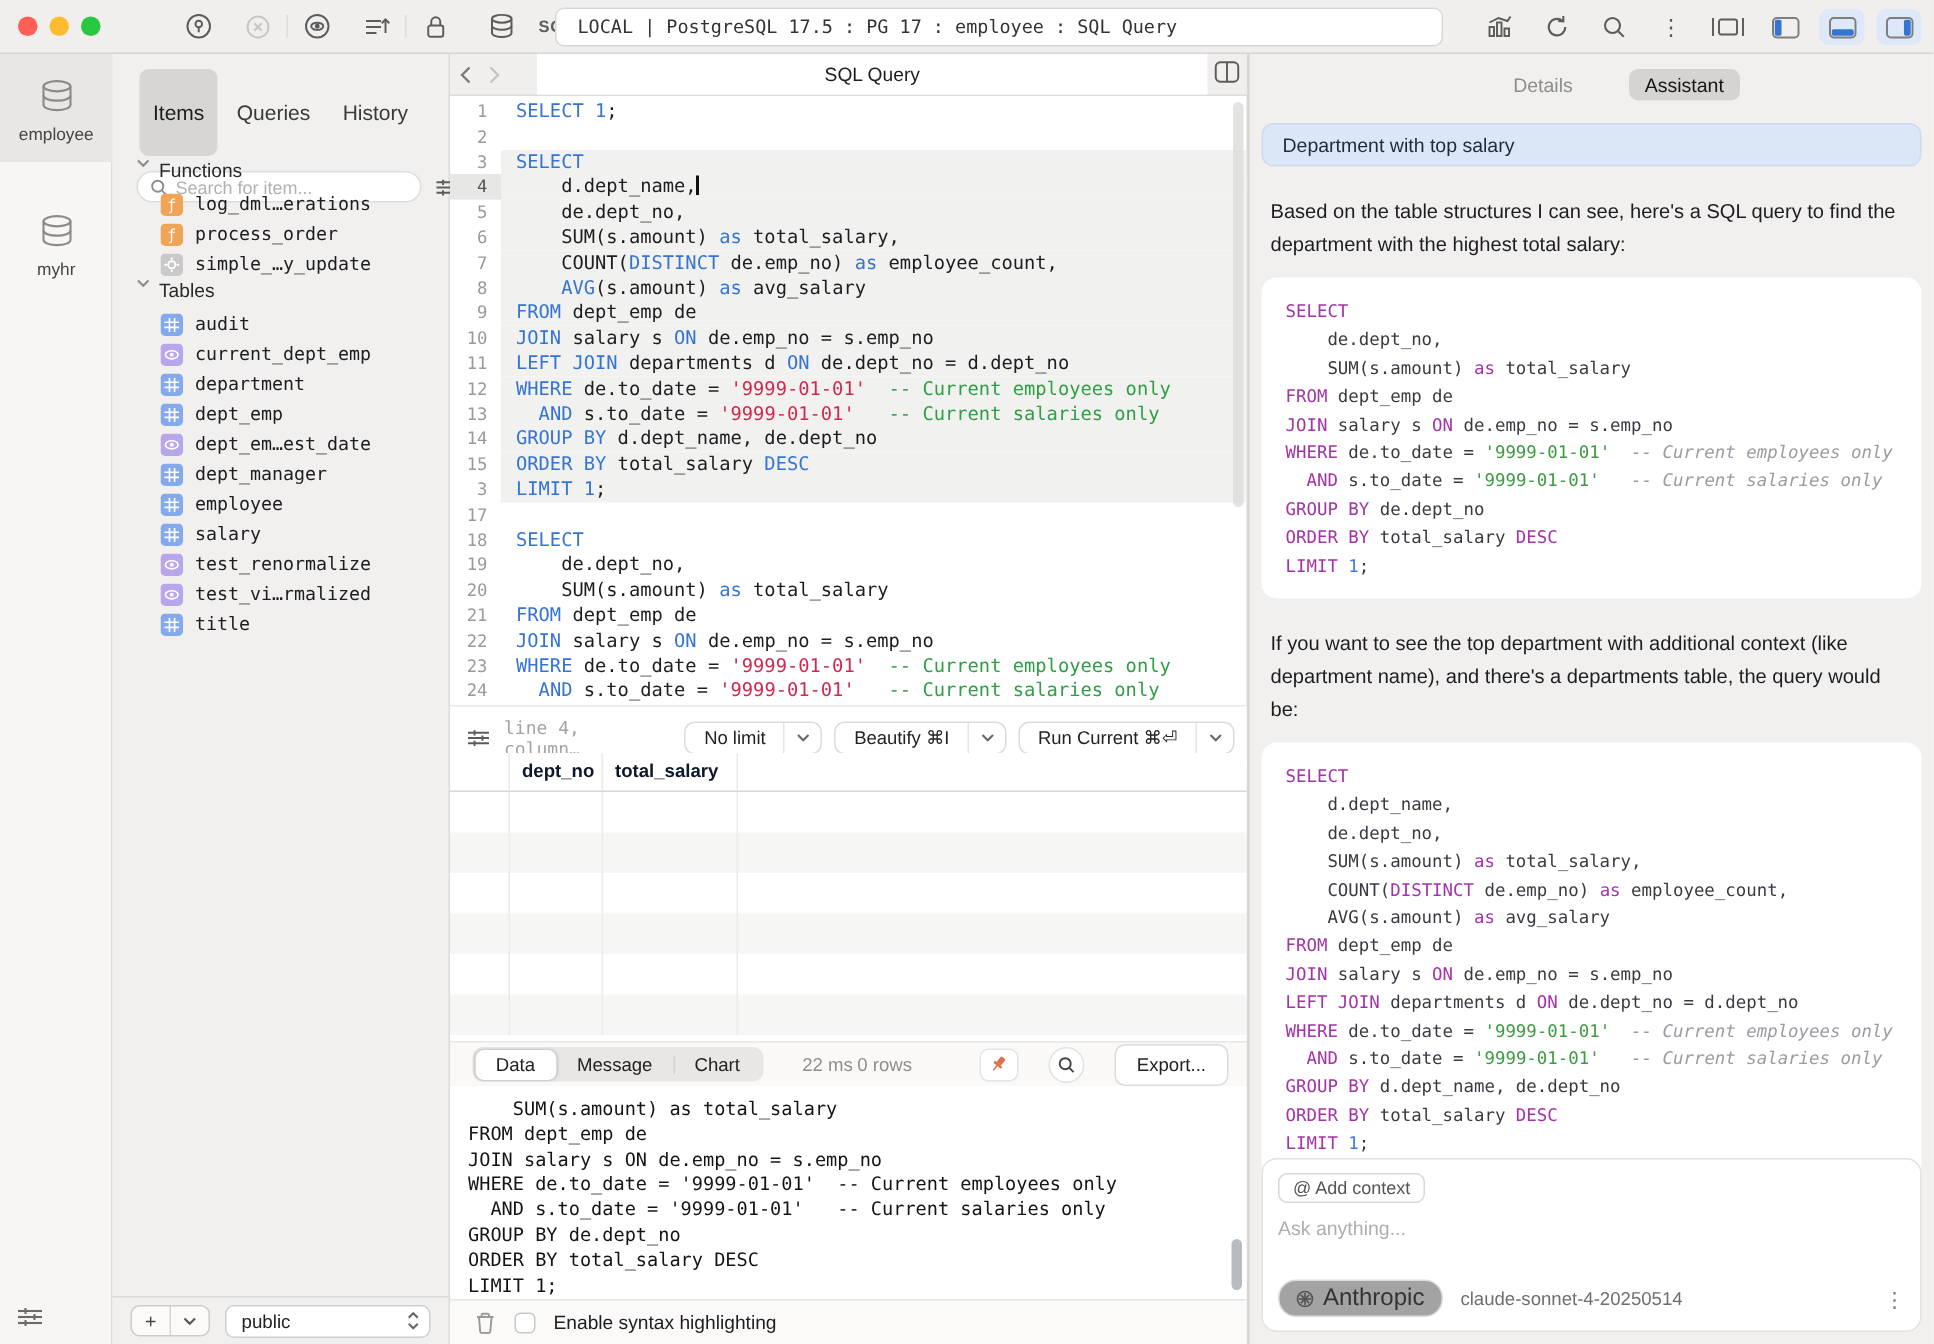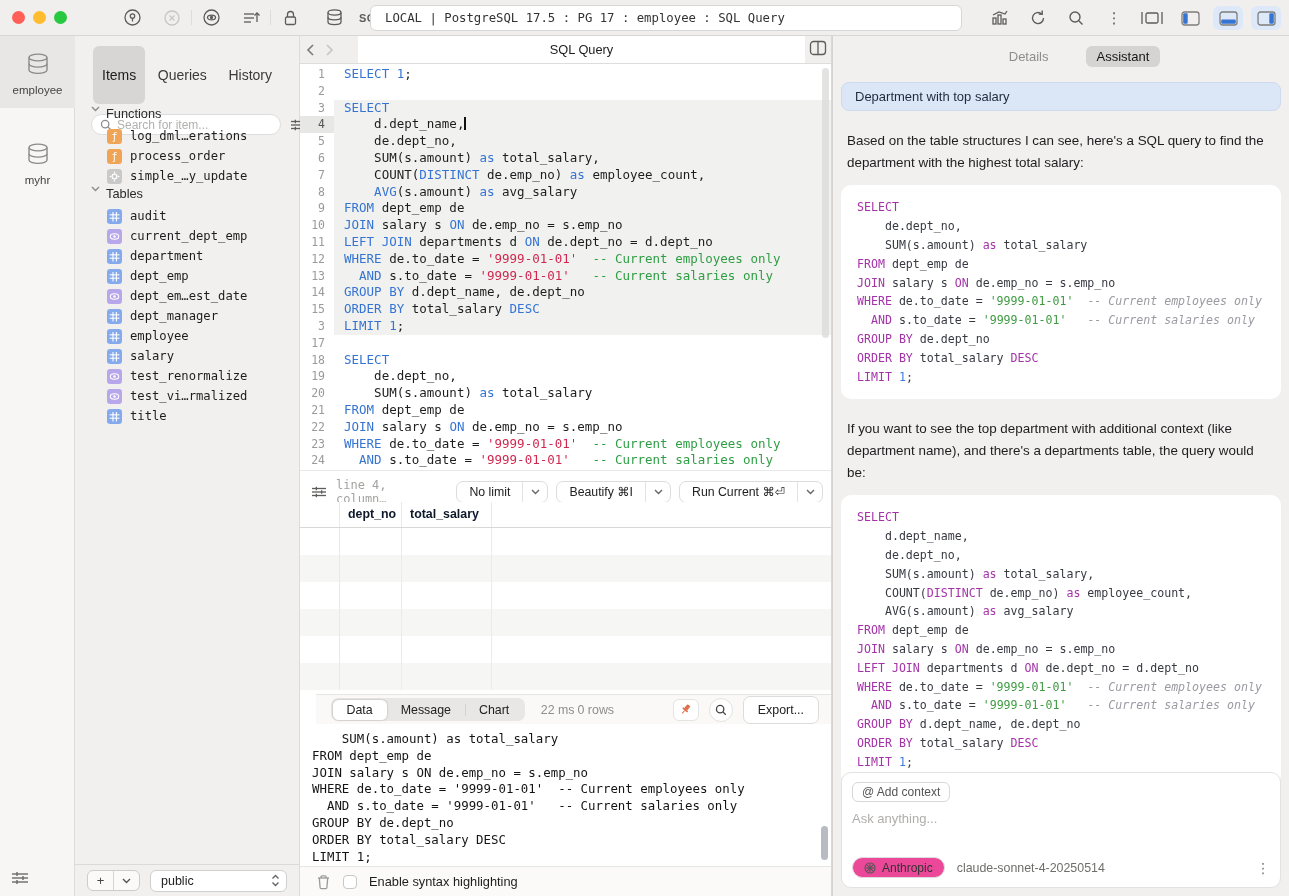--- a/index.html
+++ b/index.html
@@ -95,22 +95,22 @@
   .grid { position:absolute; top:466px; left:0; right:0; height:192px; background:#fff; overflow:hidden; }
   .grid-header { display:flex; height:26px; border-bottom:1px solid #d8d8d6; background:#fff; }
   .gh-cell { font-size:12.4px; font-weight:700; color:#0f172a; line-height:25px; padding-left:8px; border-right:1px solid #e9e9e8; }
   .grid-row { display:flex; height:27px; }
   .grid-row.stripe { background:#f6f6f5; }
   .gcell { border-right:1px solid #ebebea; height:100%; }
   .g-gut { width:40px; flex:0 0 40px; border-right:1px solid #e9e9e8; }
   .g-c1 { width:62px; flex:0 0 62px; }
   .g-c2 { width:90px; flex:0 0 90px; }
 
-  .grid-foot { position:absolute; top:658px; left:16px; right:0; height:30px; background:#faf9f8; border-top:1px solid #e6e6e4;
-    display:flex; align-items:center; gap:10px; padding:0 12px 0 15px; }
+  .grid-foot { position:absolute; top:658px; left:0; right:0; height:30px; background:#faf9f8; border-top:1px solid #e6e6e4;
+    display:flex; align-items:center; gap:20px; padding:0 12px 0 15px; }
   .seg { display:flex; background:#e8e7e5; border-radius:7px; padding:1.5px; height:23px; }
   .seg button { border:none; background:transparent; font-size:12.4px; padding:0 14px; border-radius:5.5px; color:#222; position:relative; }
   .seg button.active { background:#fff; box-shadow:0 0 2px rgba(0,0,0,.3); }
   .seg button:not(.active)+button:not(.active)::before { content:""; position:absolute; left:0; top:4px; bottom:4px; width:1px; background:#d3d2d0; }
   .foot-meta { font-size:12.4px; color:#8e8e8c; margin-left:6px; display:flex; gap:3px; }
   .foot-spacer { flex:1; }
   .icon-btn-sq { width:26px; height:22px; border:1px solid #e4e4e2; border-radius:6px; background:#fff; display:flex; align-items:center; justify-content:center; }
   .icon-btn-ci { width:24px; height:24px; border:1px solid #e2e2e0; border-radius:50%; background:#fff; display:flex; align-items:center; justify-content:center; }
   .export-btn { height:28px; border:1px solid #dcdcda; border-radius:7px; background:#fff; font-size:12.4px; color:#222; padding:0 14px; }
 
@@ -137,21 +137,21 @@
   .ai-code .tk-k { color:var(--kwpurple); }
   .ai-code .tk-n { color:var(--numblue); }
   .ai-code .tk-s { color:var(--strgreen); }
   .ai-code .tk-c { color:var(--comgray); font-style:italic; }
   .composer { position:absolute; left:8px; right:8px; bottom:8px; height:116px; background:#fff;
     border:1px solid #e3e2e0; border-radius:10px; padding:9px 10px; }
   .chip { display:inline-block; border:1px solid #d8d8d6; border-radius:6px; padding:2px 9px; font-size:12px; color:#555; background:#fff; }
   .ask-input { border:none; outline:none; width:100%; font-size:13px; margin-top:9px; color:#333; background:transparent; }
   .ask-input::placeholder { color:#b0aeac; }
   .composer-row { position:absolute; left:10px; right:10px; bottom:9px; display:flex; align-items:center; gap:12px; }
-  .provider-pill { display:flex; align-items:center; gap:6px; border:1px solid #ddd; border-radius:12px; padding:2.5px 11px; font-size:12px; color:#333; background:#ec4899; }
+  .provider-pill { display:flex; align-items:center; gap:6px; border:1px solid #ddd; border-radius:12px; padding:2.5px 11px; font-size:16px; color:#333; background:#a3a3a3; }
   .model { font-size:12.4px; color:#6e6e6c; }
   .kebab { margin-left:auto; color:#777; font-size:14px; border:none; background:none; }
 </style>
 </head>
 <body>
 
 <header class="titlebar">
   <div class="traffic">
     <span class="tl red"></span>
     <span class="tl yellow"></span>

